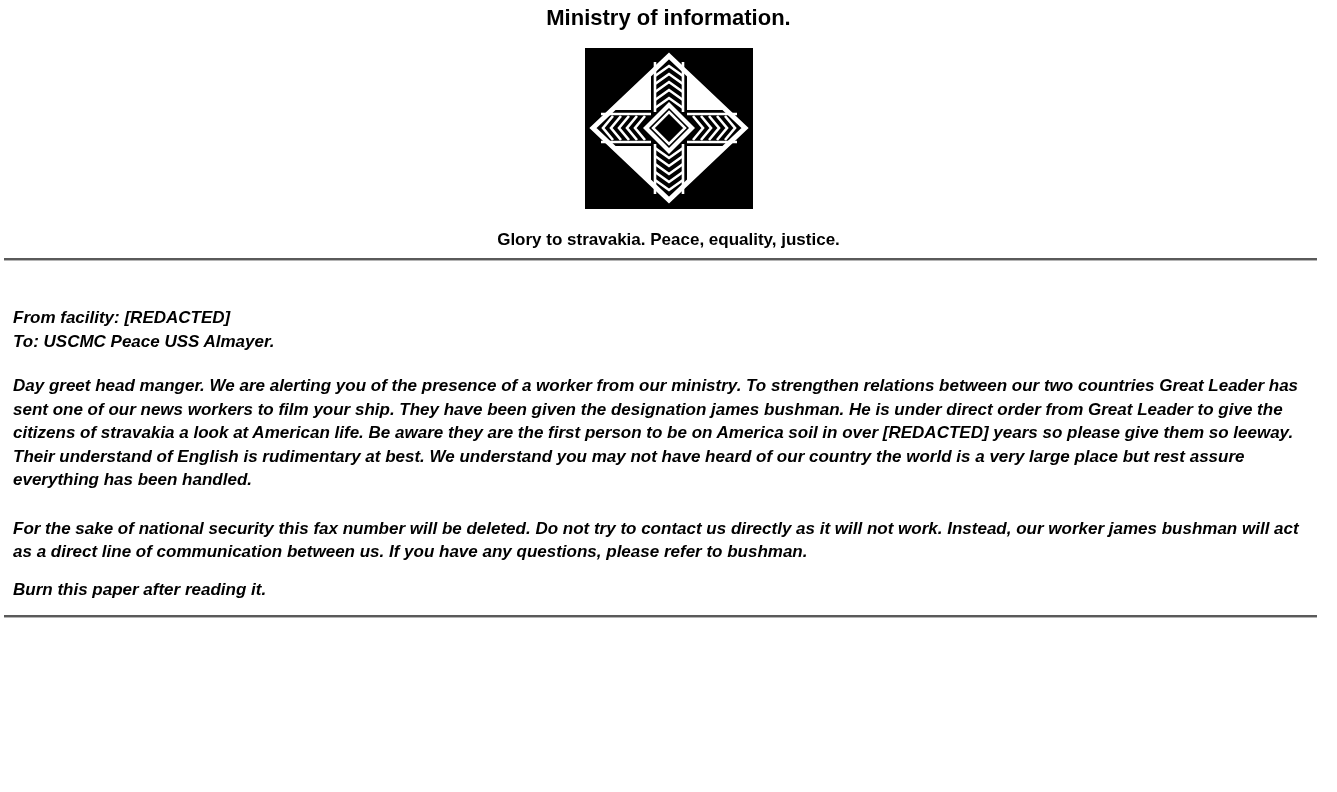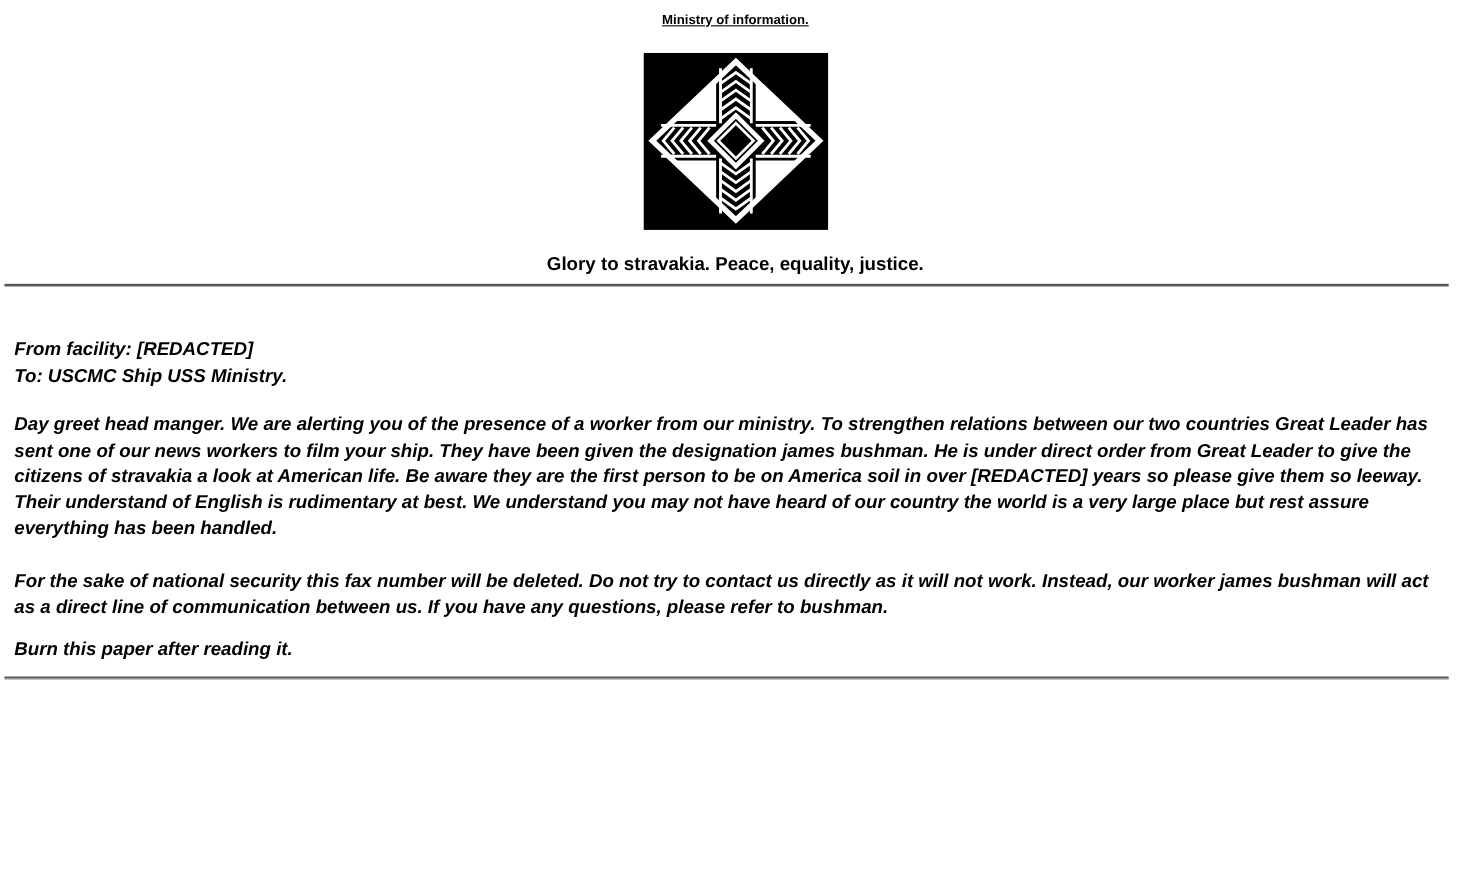--- a/index.html
+++ b/index.html
@@ -19,26 +19,25 @@
     font-family: "Liberation Sans", "DejaVu Sans", sans-serif;
   }
   .page {
     width: 1337px;
     height: 792px;
     overflow: hidden;
     background: var(--background);
   }
   .doc-title {
     text-align: center;
-    font-size: 12px;
+    font-size: 22px;
     font-weight: bold;
     font-style: normal;
     line-height: 22px;
     padding-top: 7px;
-    text-decoration: underline;
   }
   .logo-wrap {
     text-align: center;
     margin-top: 19px;
   }
   .logo { display: inline-block; vertical-align: top; }
   .lg-bg { fill: var(--logo-bg); }
   .lg-diamond { fill: var(--logo-bg); stroke: var(--logo-fg); stroke-width: 5; }
   .lg-tri { fill: var(--logo-fg); }
   .lg-line { stroke: var(--logo-fg); stroke-width: 2.6; fill: none; }
@@ -126,21 +125,21 @@
       <polygon class="lg-center-core" points="84,64 100,80 84,96 68,80"></polygon>
     </svg>
   </div>
 
   <div class="tagline">Glory to stravakia. Peace, equality, justice.</div>
 
   <div class="rule rule-top"></div>
 
   <div class="body-text from-to">
     <div>From facility: [REDACTED]</div>
-    <div>To: USCMC Ship USS Ministry.</div>
+    <div>To: USCMC Peace USS Almayer.</div>
   </div>
 
 
   <div class="body-text para-1">Day greet head manger. We are alerting you of the presence of a worker from our ministry. To strengthen relations between our two countries Great Leader has sent one of our news workers to film your ship. They have been given the designation james bushman. He is under direct order from Great Leader to give the citizens of stravakia a look at American life. Be aware they are the first person to be on America soil in over [REDACTED] years so please give them so leeway. Their understand of English is rudimentary at best. We understand you may not have heard of our country the world is a very large place but rest assure everything has been handled.</div>
 
   <div class="body-text para-2">For the sake of national security this fax number will be deleted. Do not try to contact us directly as it will not work. Instead, our worker james bushman will act as a direct line of communication between us. If you have any questions, please refer to bushman.</div>
 
   <div class="body-text burn">Burn this paper after reading it.</div>
 
   <div class="rule rule-bottom"></div>

